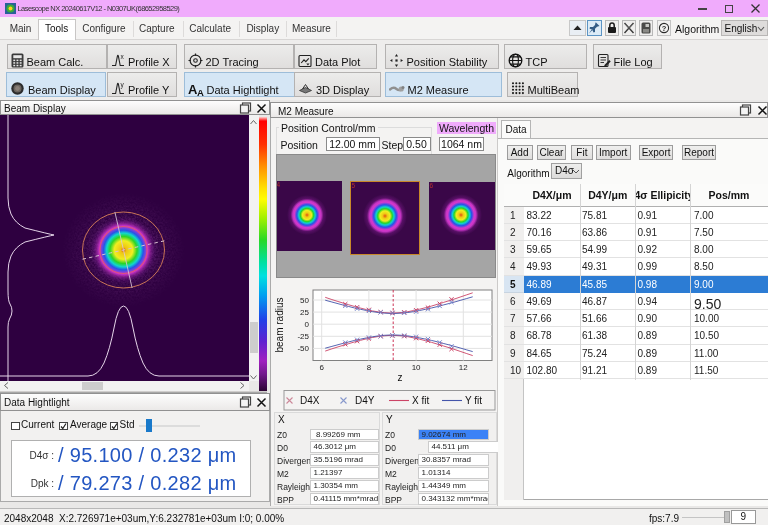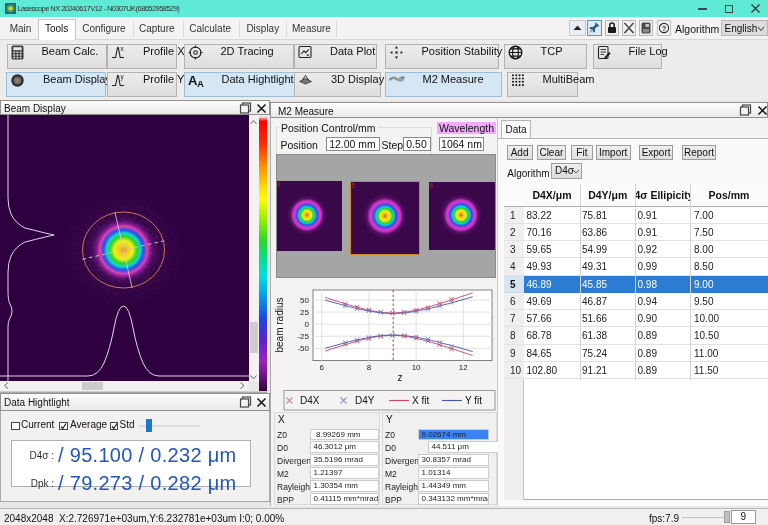--- a/index.html
+++ b/index.html
@@ -1,29 +1,29 @@
 <!DOCTYPE html>
 <html><head>
 <meta charset="utf-8">
 <style>
 * { box-sizing: border-box; }
 html,body { margin:0; padding:0; }
 body { width:768px; height:525px; font-family:"Liberation Sans",sans-serif; background:#e9e8e7; overflow:hidden; position:relative; }
 .abs { position:absolute; }
-.btn { position:absolute; background:linear-gradient(#ececeb,#e0dedd); border:1px solid #b4b2b1; font-size:11px; color:#111; display:flex; align-items:flex-start; white-space:nowrap;gap:15px; }
+.btn { position:absolute; background:linear-gradient(#ececeb,#e0dedd); border:1px solid #b4b2b1; font-size:11px; color:#111; display:flex; align-items:flex-end; white-space:nowrap; }
 .btn.hl { background:#d5e6f5; border:1px solid #9dbdd9; }
 .btn svg { margin:0 3px 0 3px; flex:none; }
 .ptitle { position:absolute; height:16px; background:linear-gradient(#fdfdfd,#ebe9e8); border:1px solid #919191; font-size:10px; color:#111; }
 .ptitle .t { position:absolute; left:3px; top:2px; }
 .pico { position:absolute; top:1px; width:13px; height:13px; }
 </style>
 </head>
 <body>
 
-<div class="abs" style="left:0;top:0;width:768px;height:17px;background:#5eead4;text-decoration:underline;">
+<div class="abs" style="left:0;top:0;width:768px;height:17px;background:#f0abfc;text-decoration:underline;">
   <svg class="abs" style="left:5px;top:3px" width="11" height="11" viewBox="0 0 11 11">
       <rect x="0" y="0" width="11" height="11" fill="#2a6099"></rect>
       <circle cx="5.5" cy="5.5" r="4" fill="#3aaa3a"></circle>
       <circle cx="5.5" cy="5.5" r="2" fill="#ffd020"></circle>
     </svg>
   <div class="abs" style="left:17.5px;top:4px;font-size:7.5px;letter-spacing:-0.55px;color:#333;">Lasescope NX 20240617V12 - N0307UK(68652958529)</div>
   <div class="abs" style="left:698px;top:8px;width:9px;height:1.5px;background:#444;"></div>
   <div class="abs" style="left:725px;top:5px;width:8px;height:8px;border:1.5px solid #444;"></div>
   <svg class="abs" style="left:751px;top:4px" width="9" height="9" viewBox="0 0 9 9">
       <path d="M0.5 0.5 L8.5 8.5 M8.5 0.5 L0.5 8.5" stroke="#333" stroke-width="1.3"></path>
@@ -298,21 +298,21 @@
     </div>
   <div class="abs" style="left:69px;top:8px;font-size:10px;color:#111;">Average</div>
   <div class="abs" style="left:108.5px;top:10.5px;width:8.5px;height:8.5px;background:#fff;border:1px solid #444;">
       <svg width="7" height="7" style="display:block">
         <path d="M1 3.5 L2.8 5.5 L6 0.5" stroke="#222" stroke-width="1.2" fill="none"></path>
       </svg>
     </div>
   <div class="abs" style="left:118.5px;top:8px;font-size:10px;color:#111;">Std</div>
   <div class="abs" style="left:138px;top:14px;width:61px;height:2px;background:#dcdcdc;"></div>
   <div class="abs" style="left:145px;top:8px;width:6px;height:13px;background:#1979ca;"></div>
-  <div class="abs" style="left:10px;top:29px;width:240px;height:47px;background:#fff;border:1px solid #b0b0b0;">
+  <div class="abs" style="left:10px;top:29px;width:240px;height:57px;background:#fff;border:1px solid #b0b0b0;">
     <div class="abs" style="left:8px;top:9px;width:34px;text-align:right;font-size:10px;color:#333;">D4σ :</div>
     <div class="abs" style="left:46px;top:3px;font-size:20px;letter-spacing:0.3px;color:#2356c2;white-space:nowrap;">/ 95.100 / 0.232 μm</div>
     <div class="abs" style="left:8px;top:37px;width:34px;text-align:right;font-size:10px;color:#333;">Dpk :</div>
     <div class="abs" style="left:46px;top:31px;font-size:20px;letter-spacing:0.3px;color:#2356c2;white-space:nowrap;">/ 79.273 / 0.282 μm</div>
   </div>
 </div>
 <div class="ptitle" style="left:270px;top:102px;width:498px;height:16px;">
   <div class="t" style="left:7px;top:2.5px">M2 Measure</div>
   <svg class="pico" style="left:468px;top:1px">
       <rect x="3.5" y="1" width="8" height="8" fill="none" stroke="#444" stroke-width="1.2"></rect>
@@ -508,21 +508,21 @@
 <div class="abs" style="left:504px;top:275.50px;width:20px;height:17.25px;background:#d8e5f2;border-bottom:1px solid #c8d4e0;font-size:10px;font-weight:bold;color:#111;text-align:left;line-height:17px;padding-left:6px;">5</div>
 <div class="abs" style="left:526.5px;top:278.70px;font-size:10px;color:#fff;">46.89</div>
 <div class="abs" style="left:582px;top:278.70px;font-size:10px;color:#fff;">45.85</div>
 <div class="abs" style="left:637.5px;top:278.70px;font-size:10px;color:#fff;">0.98</div>
 <div class="abs" style="left:694px;top:278.70px;font-size:10px;color:#fff;">9.00</div>
 <div class="abs" style="left:524px;top:292.75px;width:244px;height:17.25px;border-bottom:1px solid #e2e2e2;"></div>
 <div class="abs" style="left:504px;top:292.75px;width:20px;height:17.25px;background:#f0efee;border-bottom:1px solid #e2e2e2;font-size:10px;color:#222;text-align:left;line-height:17px;padding-left:6px;">6</div>
 <div class="abs" style="left:526.5px;top:295.95px;font-size:10px;color:#222;">49.69</div>
 <div class="abs" style="left:582px;top:295.95px;font-size:10px;color:#222;">46.87</div>
 <div class="abs" style="left:637.5px;top:295.95px;font-size:10px;color:#222;">0.94</div>
-<div class="abs" style="left:694px;top:295.95px;font-size:10px;color:#222;">9.50</div>
+<div class="abs" style="left:694px;top:295.95px;font-size:14px;color:#222;">9.50</div>
 <div class="abs" style="left:524px;top:310.00px;width:244px;height:17.25px;border-bottom:1px solid #e2e2e2;"></div>
 <div class="abs" style="left:504px;top:310.00px;width:20px;height:17.25px;background:#f0efee;border-bottom:1px solid #e2e2e2;font-size:10px;color:#222;text-align:left;line-height:17px;padding-left:6px;">7</div>
 <div class="abs" style="left:526.5px;top:313.20px;font-size:10px;color:#222;">57.66</div>
 <div class="abs" style="left:582px;top:313.20px;font-size:10px;color:#222;">51.66</div>
 <div class="abs" style="left:637.5px;top:313.20px;font-size:10px;color:#222;">0.90</div>
 <div class="abs" style="left:694px;top:313.20px;font-size:10px;color:#222;">10.00</div>
 <div class="abs" style="left:524px;top:327.25px;width:244px;height:17.25px;border-bottom:1px solid #e2e2e2;"></div>
 <div class="abs" style="left:504px;top:327.25px;width:20px;height:17.25px;background:#f0efee;border-bottom:1px solid #e2e2e2;font-size:10px;color:#222;text-align:left;line-height:17px;padding-left:6px;">8</div>
 <div class="abs" style="left:526.5px;top:330.45px;font-size:10px;color:#222;">68.78</div>
 <div class="abs" style="left:582px;top:330.45px;font-size:10px;color:#222;">61.38</div>

